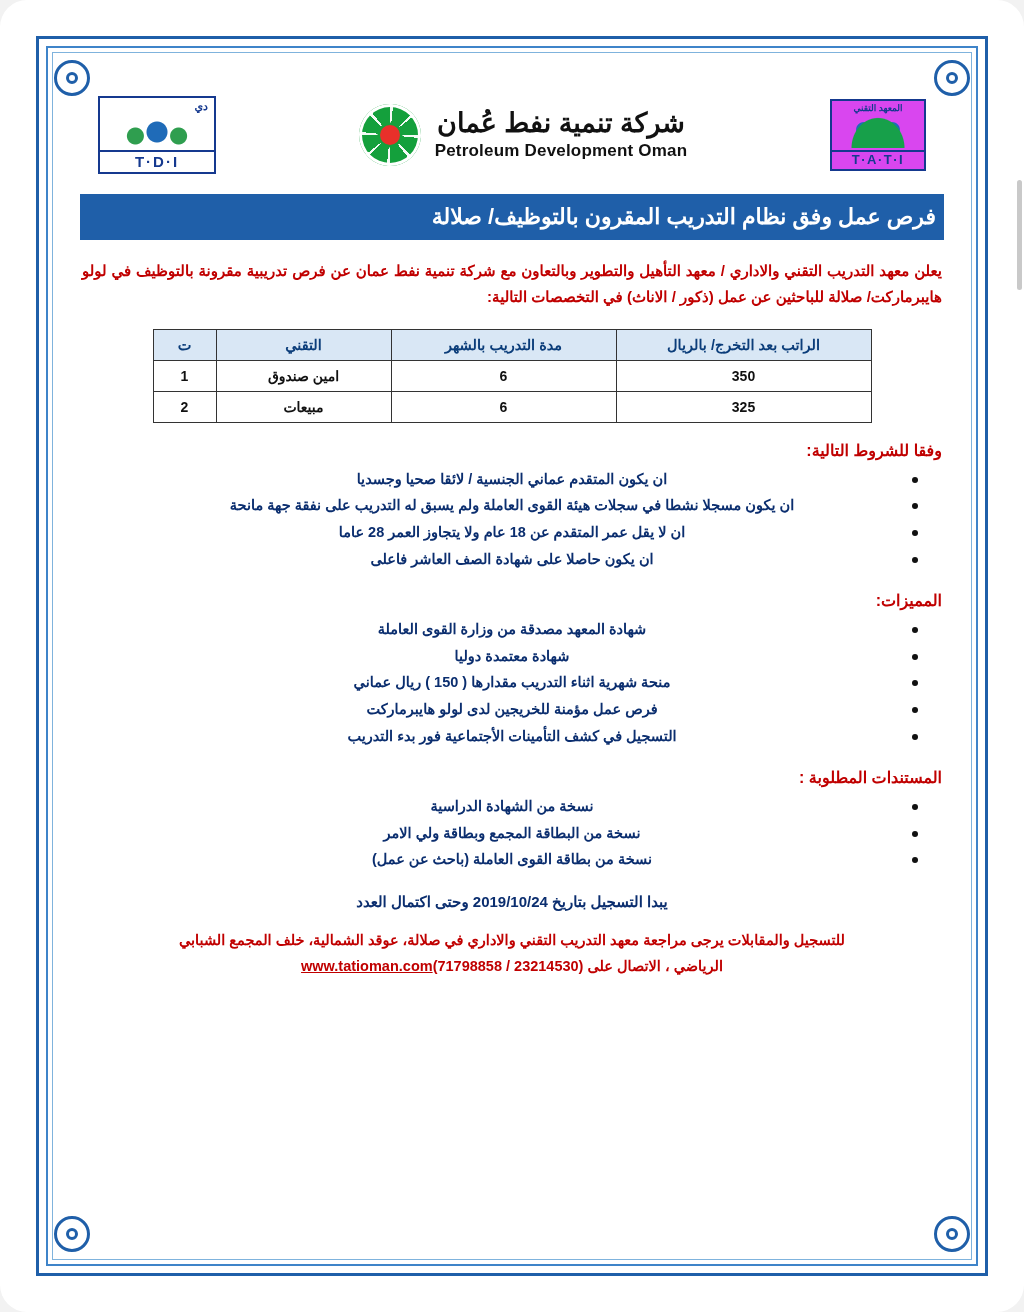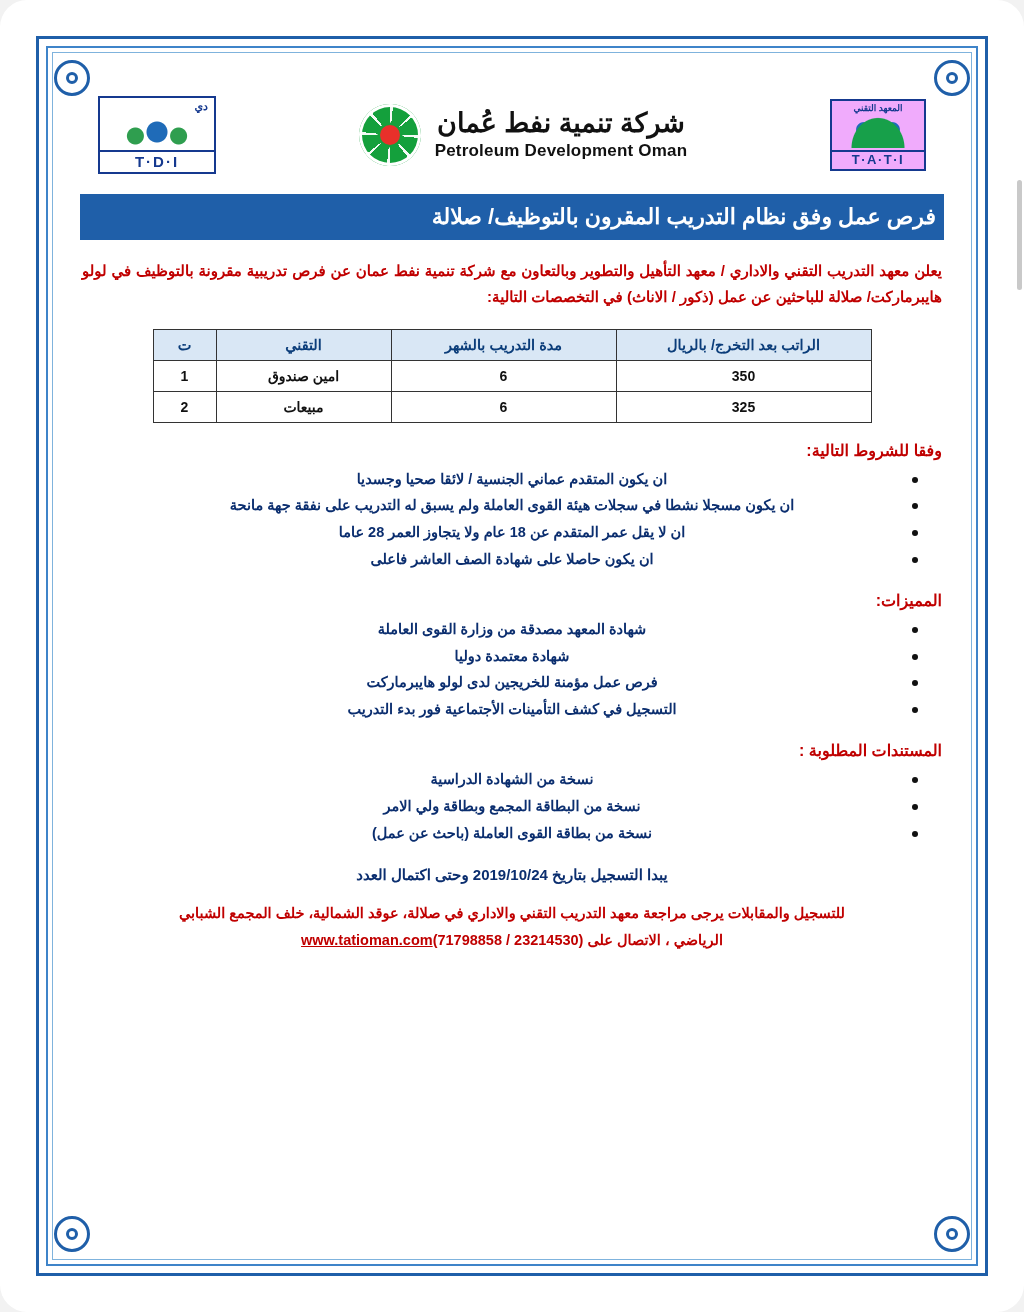--- a/index.html
+++ b/index.html
@@ -192,21 +192,21 @@
     color: #111111;
     letter-spacing: 0.2px;
     margin-top: 2px;
   }
 
   .logo-tati {
     width: 96px;
     height: 72px;
     border: 2px solid #15398f;
     box-sizing: border-box;
-    background: #f0abfc;
+    background: #d946ef;
     display: flex;
     flex-direction: column;
     align-items: center;
     justify-content: flex-end;
     position: relative;
     padding-bottom: 2px;
   }
   .logo-tati .tati-ar {
     font-size: 9px;
     color: #15398f;
@@ -433,20 +433,21 @@
       <li><span class="bdot"></span><span>ان يكون المتقدم  عماني الجنسية / لائقا صحيا وجسديا</span></li>
       <li><span class="bdot"></span><span>ان يكون مسجلا نشطا  في سجلات هيئة القوى العاملة ولم يسبق له التدريب على نفقة جهة مانحة</span></li>
       <li><span class="bdot"></span><span>ان لا يقل عمر المتقدم عن 18 عام ولا يتجاوز العمر 28 عاما</span></li>
       <li><span class="bdot"></span><span>ان يكون حاصلا على شهادة الصف العاشر فاعلى</span></li>
     </ul>
 
     <div class="sec-head">المميزات:</div>
     <ul class="bul">
       <li><span class="bdot"></span><span>شهادة المعهد مصدقة من وزارة القوى العاملة</span></li>
       <li><span class="bdot"></span><span>شهادة معتمدة دوليا</span></li>
+      <li><span class="bdot"></span><span>منحة شهرية اثناء التدريب مقدارها ( 150 ) ريال عماني</span></li>
       <li><span class="bdot"></span><span>فرص عمل مؤمنة للخريجين لدى لولو هايبرماركت</span></li>
       <li><span class="bdot"></span><span>التسجيل في كشف التأمينات الأجتماعية فور بدء التدريب</span></li>
     </ul>
 
     <div class="sec-head">المستندات المطلوبة :</div>
     <ul class="bul">
       <li><span class="bdot"></span><span>نسخة من الشهادة الدراسية</span></li>
       <li><span class="bdot"></span><span>نسخة من البطاقة المجمع وبطاقة ولي الامر</span></li>
       <li><span class="bdot"></span><span>نسخة من بطاقة القوى العاملة (باحث عن عمل)</span></li>
     </ul>

